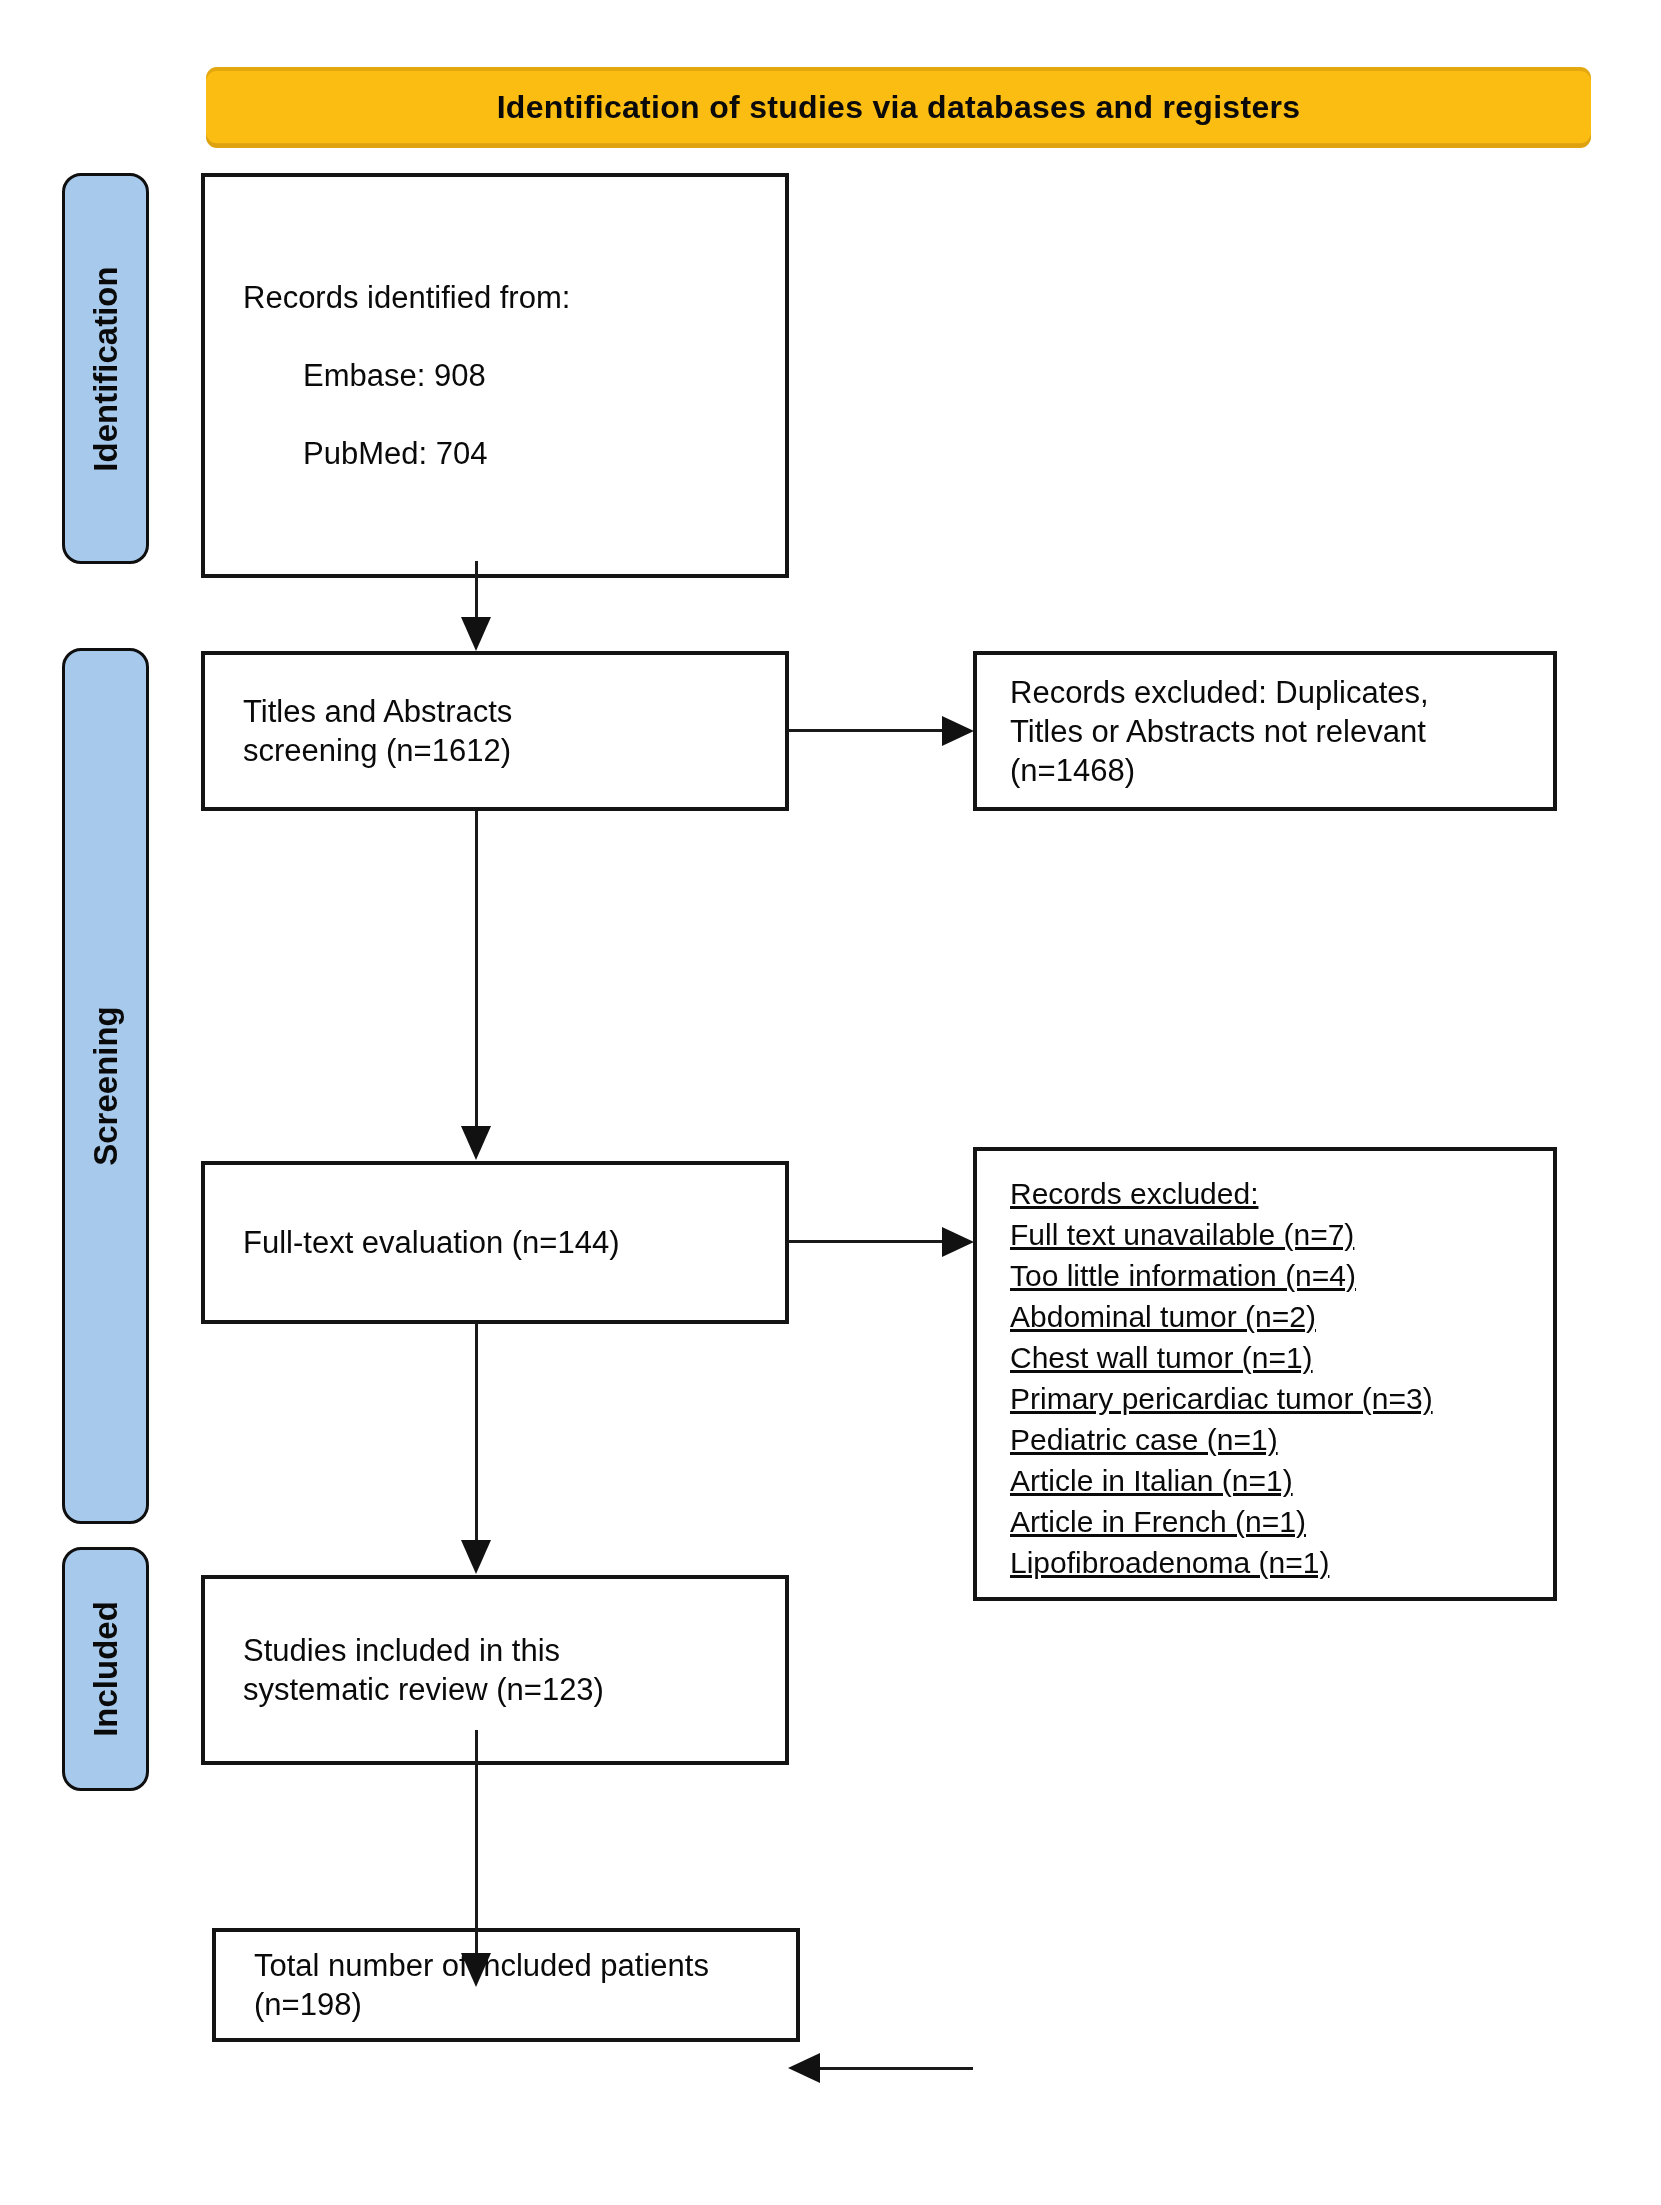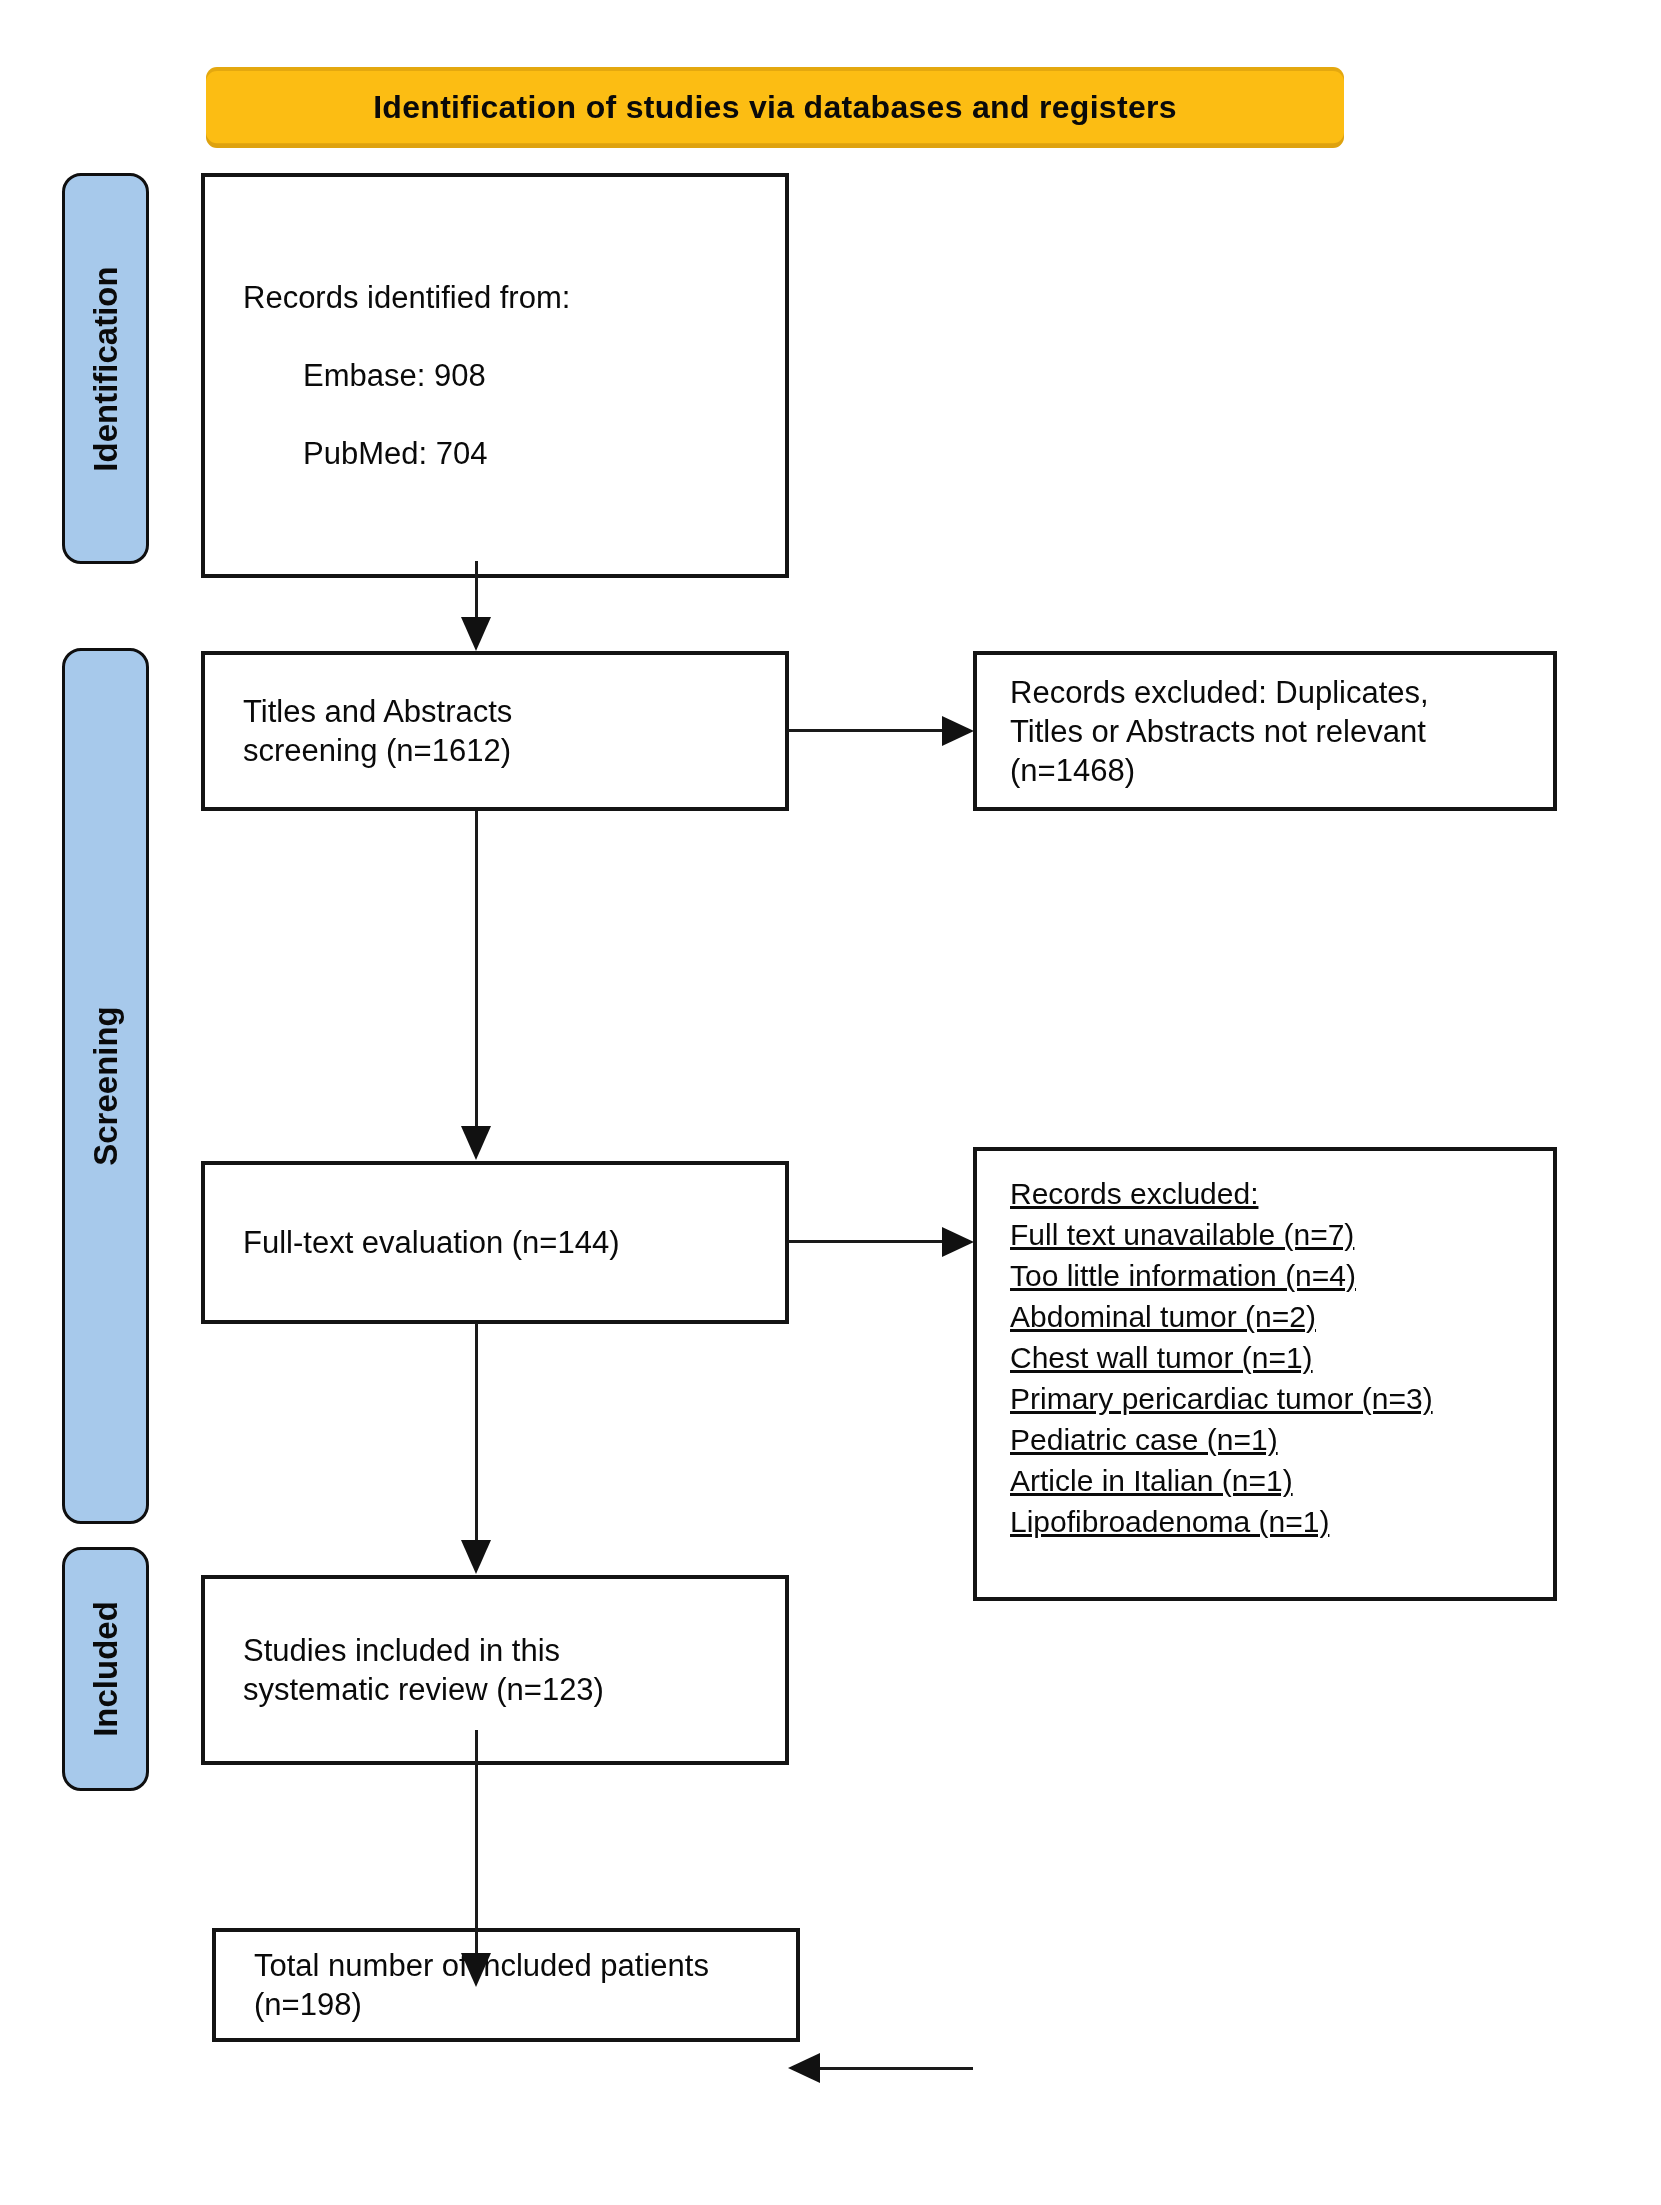--- a/index.html
+++ b/index.html
@@ -14,21 +14,21 @@
     background: #ffffff;
     font-family: "Liberation Sans", sans-serif;
     color: #0a0a0a;
     overflow: hidden;
   }
 
   
   .banner {
     position: absolute;
     left: 206px; top: 67px;
-    width: 1138px; height: 81px;
+    width: 1385px; height: 81px;
     background: #FCBD13;
     border-radius: 11px;
     box-shadow: inset 0 4.1px 0 rgba(120,70,0,0.18), inset 0 -4.8px 0 rgba(120,70,0,0.22);
     display: flex; align-items: center; justify-content: center;
   }
   .banner span {
     font-size: 32px; font-weight: 700; letter-spacing: 0.3px;
   }
 
   
@@ -179,20 +179,21 @@
   <div class="fbox" id="box-excl2">
     <div class="excl-list">
       <div>Records excluded:</div>
       <div>Full text unavailable (n=7)</div>
       <div>Too little information (n=4)</div>
       <div>Abdominal tumor (n=2)</div>
       <div>Chest wall tumor (n=1)</div>
       <div>Primary pericardiac tumor (n=3)</div>
       <div>Pediatric case (n=1)</div>
       <div>Article in Italian (n=1)</div>
+      <div>Article in French (n=1)</div>
       <div>Lipofibroadenoma (n=1)</div>
     </div>
   </div>
 
 
   <div class="vline" id="a1-line"></div>
   <div class="tri-down" id="a1-head"></div>
 
   <div class="vline" id="a2-line"></div>
   <div class="tri-down" id="a2-head"></div>

